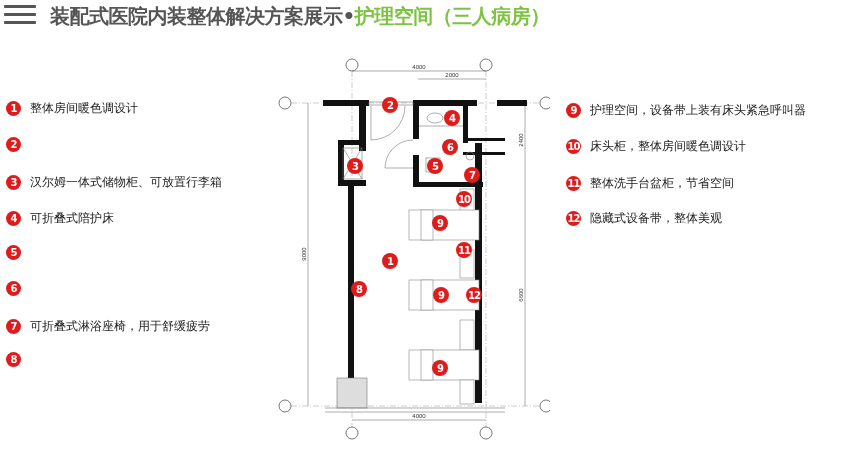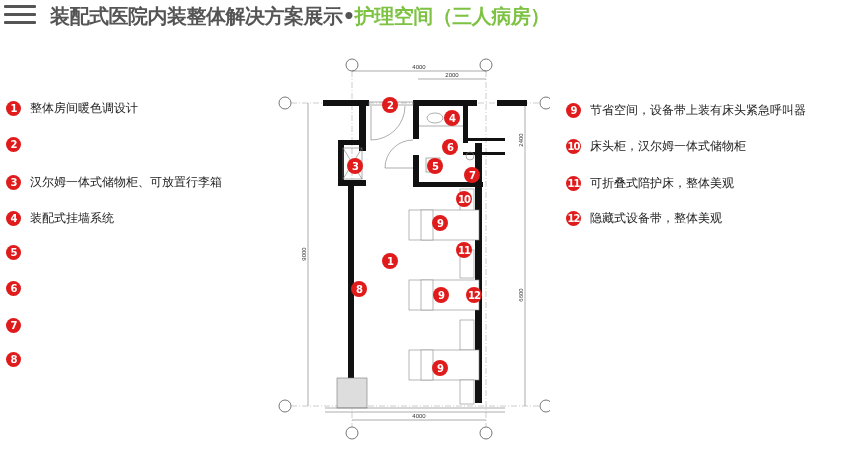--- a/index.html
+++ b/index.html
@@ -44,48 +44,49 @@
   </div>
   <div class="legend-item" style="left:6px;top:137px;">
     <span class="badge">2</span>
   </div>
   <div class="legend-item" style="left:6px;top:174px;">
     <span class="badge">3</span>
     <span class="legend-text">汉尔姆一体式储物柜、可放置行李箱</span>
   </div>
   <div class="legend-item" style="left:6px;top:210px;">
     <span class="badge">4</span>
-    <span class="legend-text">装配式挂墙系统</span>
+    <span class="legend-text">可折叠式陪护床</span>
   </div>
   <div class="legend-item" style="left:6px;top:245px;">
     <span class="badge">5</span>
   </div>
   <div class="legend-item" style="left:6px;top:281px;">
     <span class="badge">6</span>
   </div>
   <div class="legend-item" style="left:6px;top:318px;">
     <span class="badge">7</span>
+    <span class="legend-text">可折叠式淋浴座椅，用于舒缓疲劳</span>
   </div>
   <div class="legend-item" style="left:6px;top:352px;">
     <span class="badge">8</span>
   </div>
 </div>
 
 <div class="legend">
   <div class="legend-item" style="left:566px;top:102px;">
     <span class="badge">9</span>
-    <span class="legend-text">节省空间，设备带上装有床头紧急呼叫器</span>
+    <span class="legend-text">护理空间，设备带上装有床头紧急呼叫器</span>
   </div>
   <div class="legend-item" style="left:566px;top:138px;">
     <span class="badge">10</span>
-    <span class="legend-text">床头柜，汉尔姆一体式储物柜</span>
+    <span class="legend-text">床头柜，整体房间暖色调设计</span>
   </div>
   <div class="legend-item" style="left:566px;top:175px;">
     <span class="badge">11</span>
-    <span class="legend-text">可折叠式陪护床，整体美观</span>
+    <span class="legend-text">整体洗手台盆柜，节省空间</span>
   </div>
   <div class="legend-item" style="left:566px;top:210px;">
     <span class="badge">12</span>
     <span class="legend-text">隐藏式设备带，整体美观</span>
   </div>
 </div>
 
 <div class="plan">
   <svg width="280" height="422" viewBox="0 0 280 422">
 

